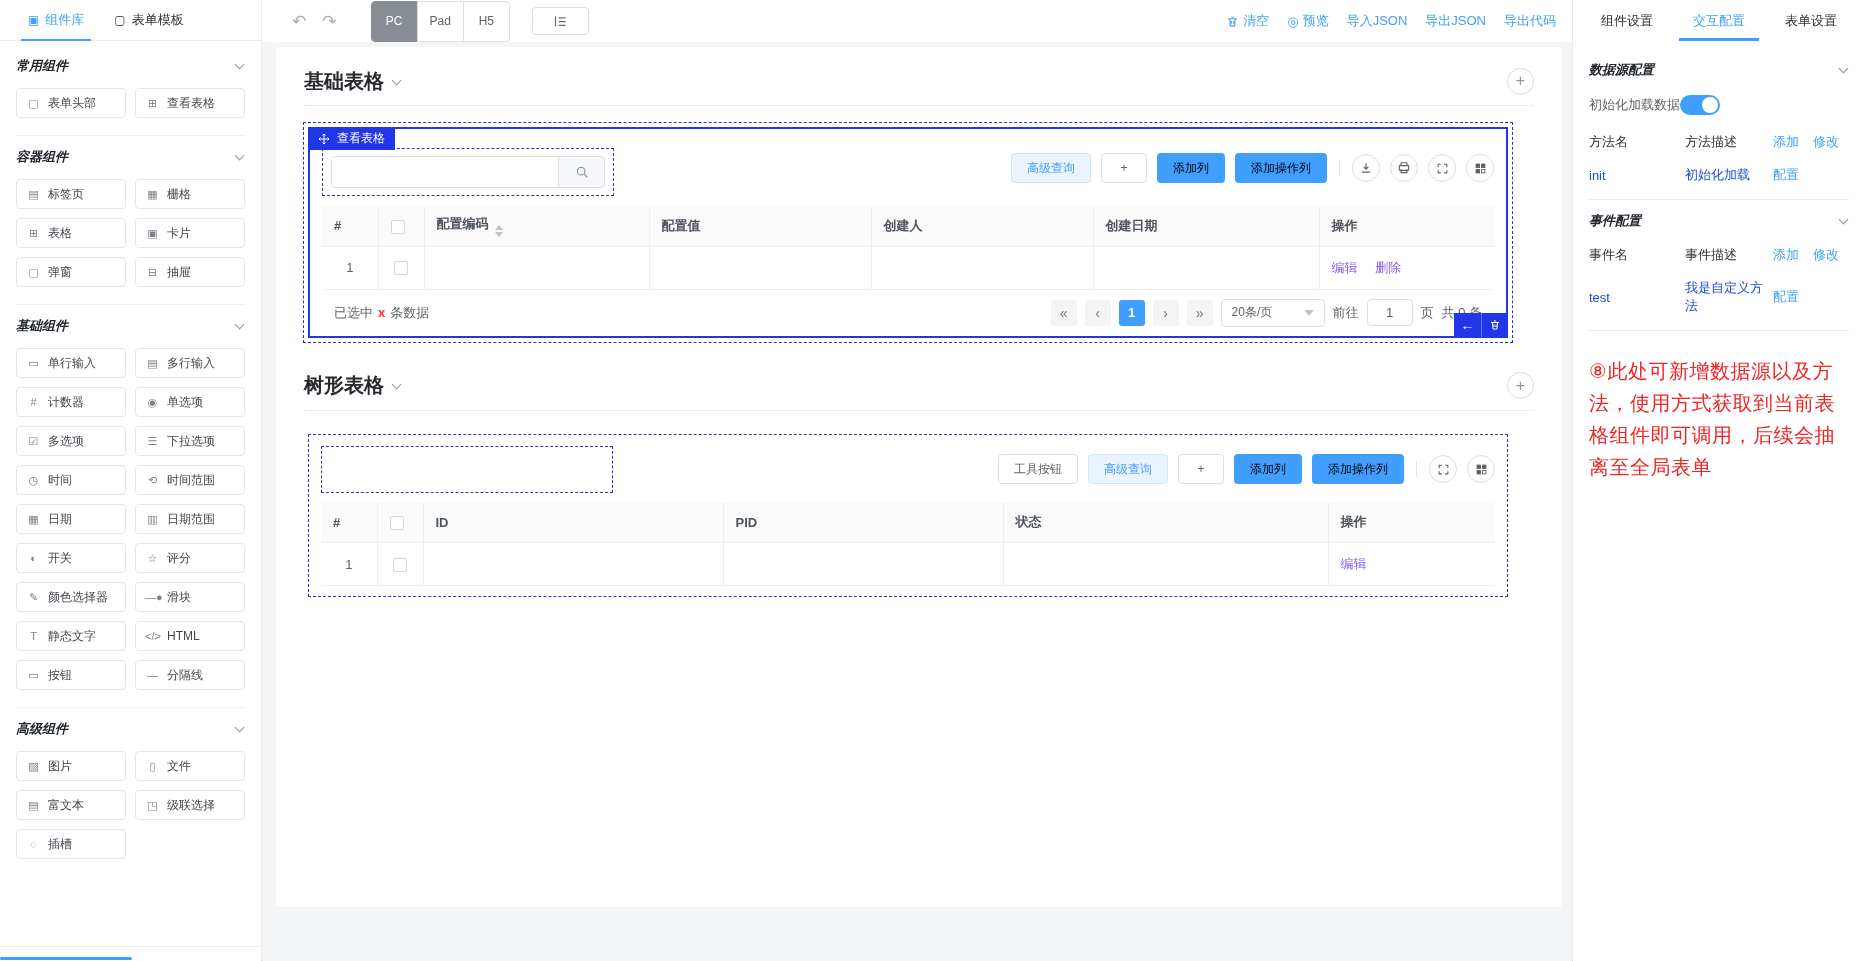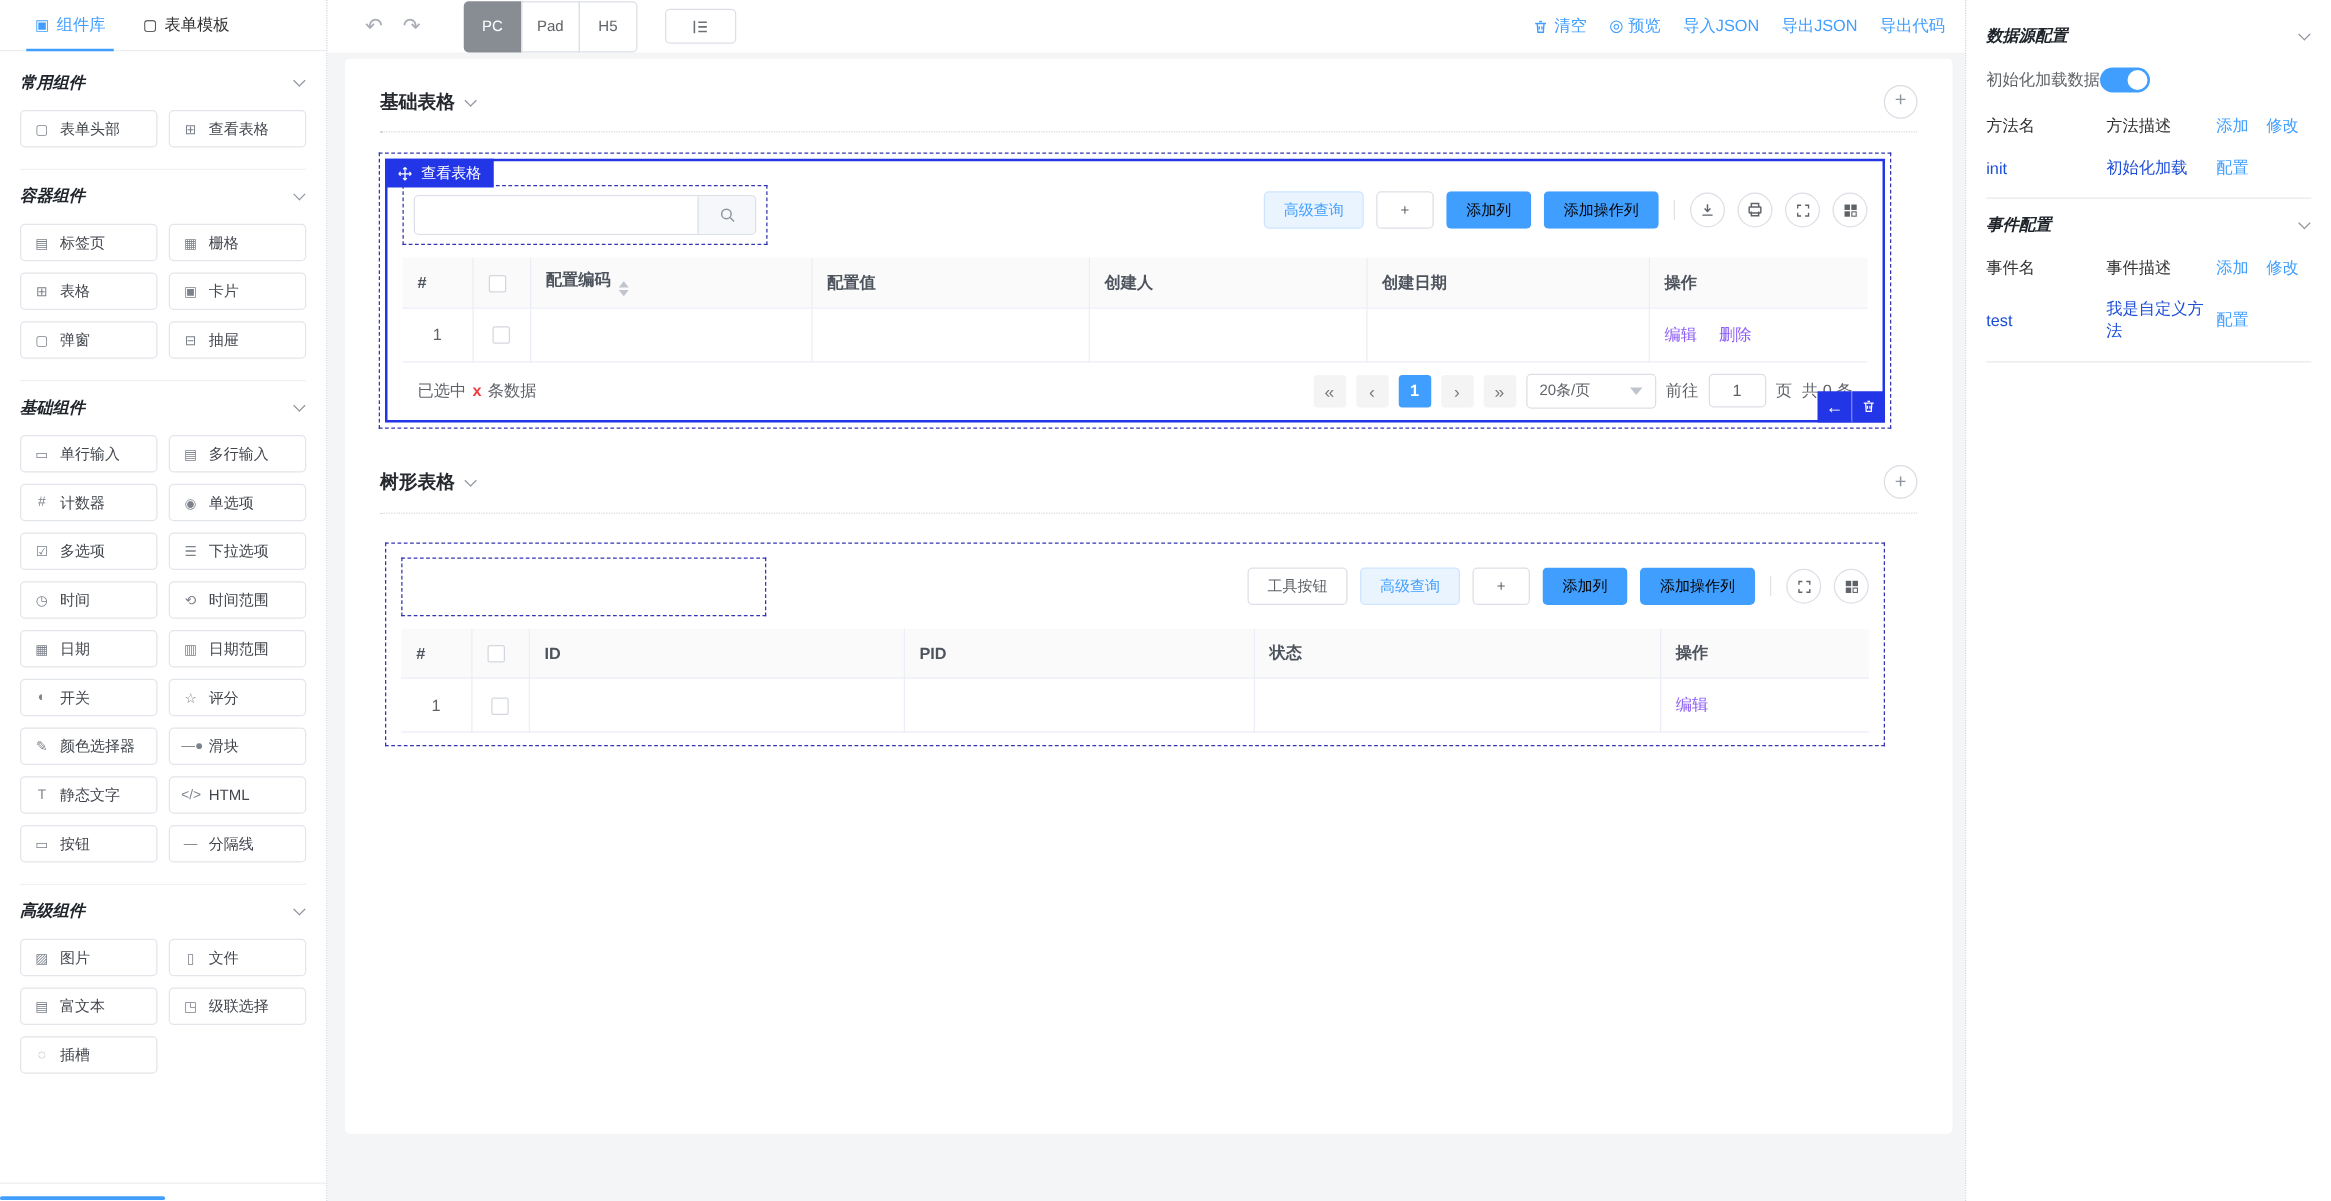--- a/index.html
+++ b/index.html
@@ -38,21 +38,21 @@
   .seg-btn:last-child{border-radius:0 4px 4px 0}
   .seg-btn.active{background:#888d94;border-color:#888d94;color:#fff}
   .outline-btn{height:28px;width:57px;border:1px solid #dcdfe6;border-radius:4px;background:#fff;margin-left:22px;color:#6b7077;display:flex;align-items:center;justify-content:center;cursor:pointer}
   .top-actions{display:flex;align-items:center;gap:18px;font-size:13px;color:#409eff}
   .top-actions a{display:flex;gap:4px;align-items:center}
   .glyph-eye{font-size:13px}
 
   .canvas{flex:1;padding:5px 10px 0 14px}
   .card{background:#fff;border-radius:4px;height:860px;padding:10px 28px 0;position:relative}
   .sec-row{display:flex;align-items:center;justify-content:space-between;height:48px}
-  .sec-row-title{display:flex;align-items:center;gap:9px;font-size:15px;font-weight:bold;color:#26292e}
+  .sec-row-title{display:flex;align-items:center;gap:9px;font-size:20px;font-weight:bold;color:#26292e}
   .sec-row .chev{margin-top:-2px}
   .plus-circle{width:27px;height:27px;border:1px solid #d9dce2;border-radius:50%;color:#8f959e;font-size:16px;display:flex;align-items:center;justify-content:center;cursor:pointer;background:#fff;line-height:1}
   .dotted-hr{border-bottom:1px dotted #d6d9df}
 
   .component{position:relative;margin:21px 26px 0 4px;background:#fff}
   .component.selected{border:2px solid #2336e7;outline:1px dashed #3336b0;outline-offset:4px}
   .component.plain{border:1px dashed #3336b0;margin-top:23px}
   .comp-label{position:absolute;top:-2px;left:-2px;background:#2336e7;color:#fff;font-size:12px;height:23px;display:flex;align-items:center;gap:7px;padding:0 10px;z-index:3;cursor:move}
   .comp-body{padding:11px 12px 0}
   .comp-toprow{display:flex;align-items:center;justify-content:space-between}
@@ -538,20 +538,25 @@
               </tbody>
             </table>
           </div>
         </div>
 
       </div>
     </div>
   </main>
 
   <aside class="panel">
+    <div class="panel-tabs">
+      <div class="p-tab">组件设置</div>
+      <div class="p-tab active">交互配置</div>
+      <div class="p-tab">表单设置</div>
+    </div>
     <div class="panel-body">
 
       <div class="pn-sec-head">
         <span class="pn-title">数据源配置</span>
         <span class="chev"></span>
       </div>
 
       <div class="toggle-row">
         <span>初始化加载数据</span>
         <div class="toggle"></div>
@@ -591,16 +596,17 @@
       <div class="pg-row">
         <span class="pg-name val">test</span>
         <span class="pg-desc val">我是自定义方法</span>
         <span class="pg-links">
             <a>配置</a>
           </span>
       </div>
 
       <div class="pn-divider"></div>
 
+      <div class="note">⑧此处可新增数据源以及方法，使用方式获取到当前表格组件即可调用，后续会抽离至全局表单</div>
     </div>
   </aside>
 
 </div>
 
 </body></html>

